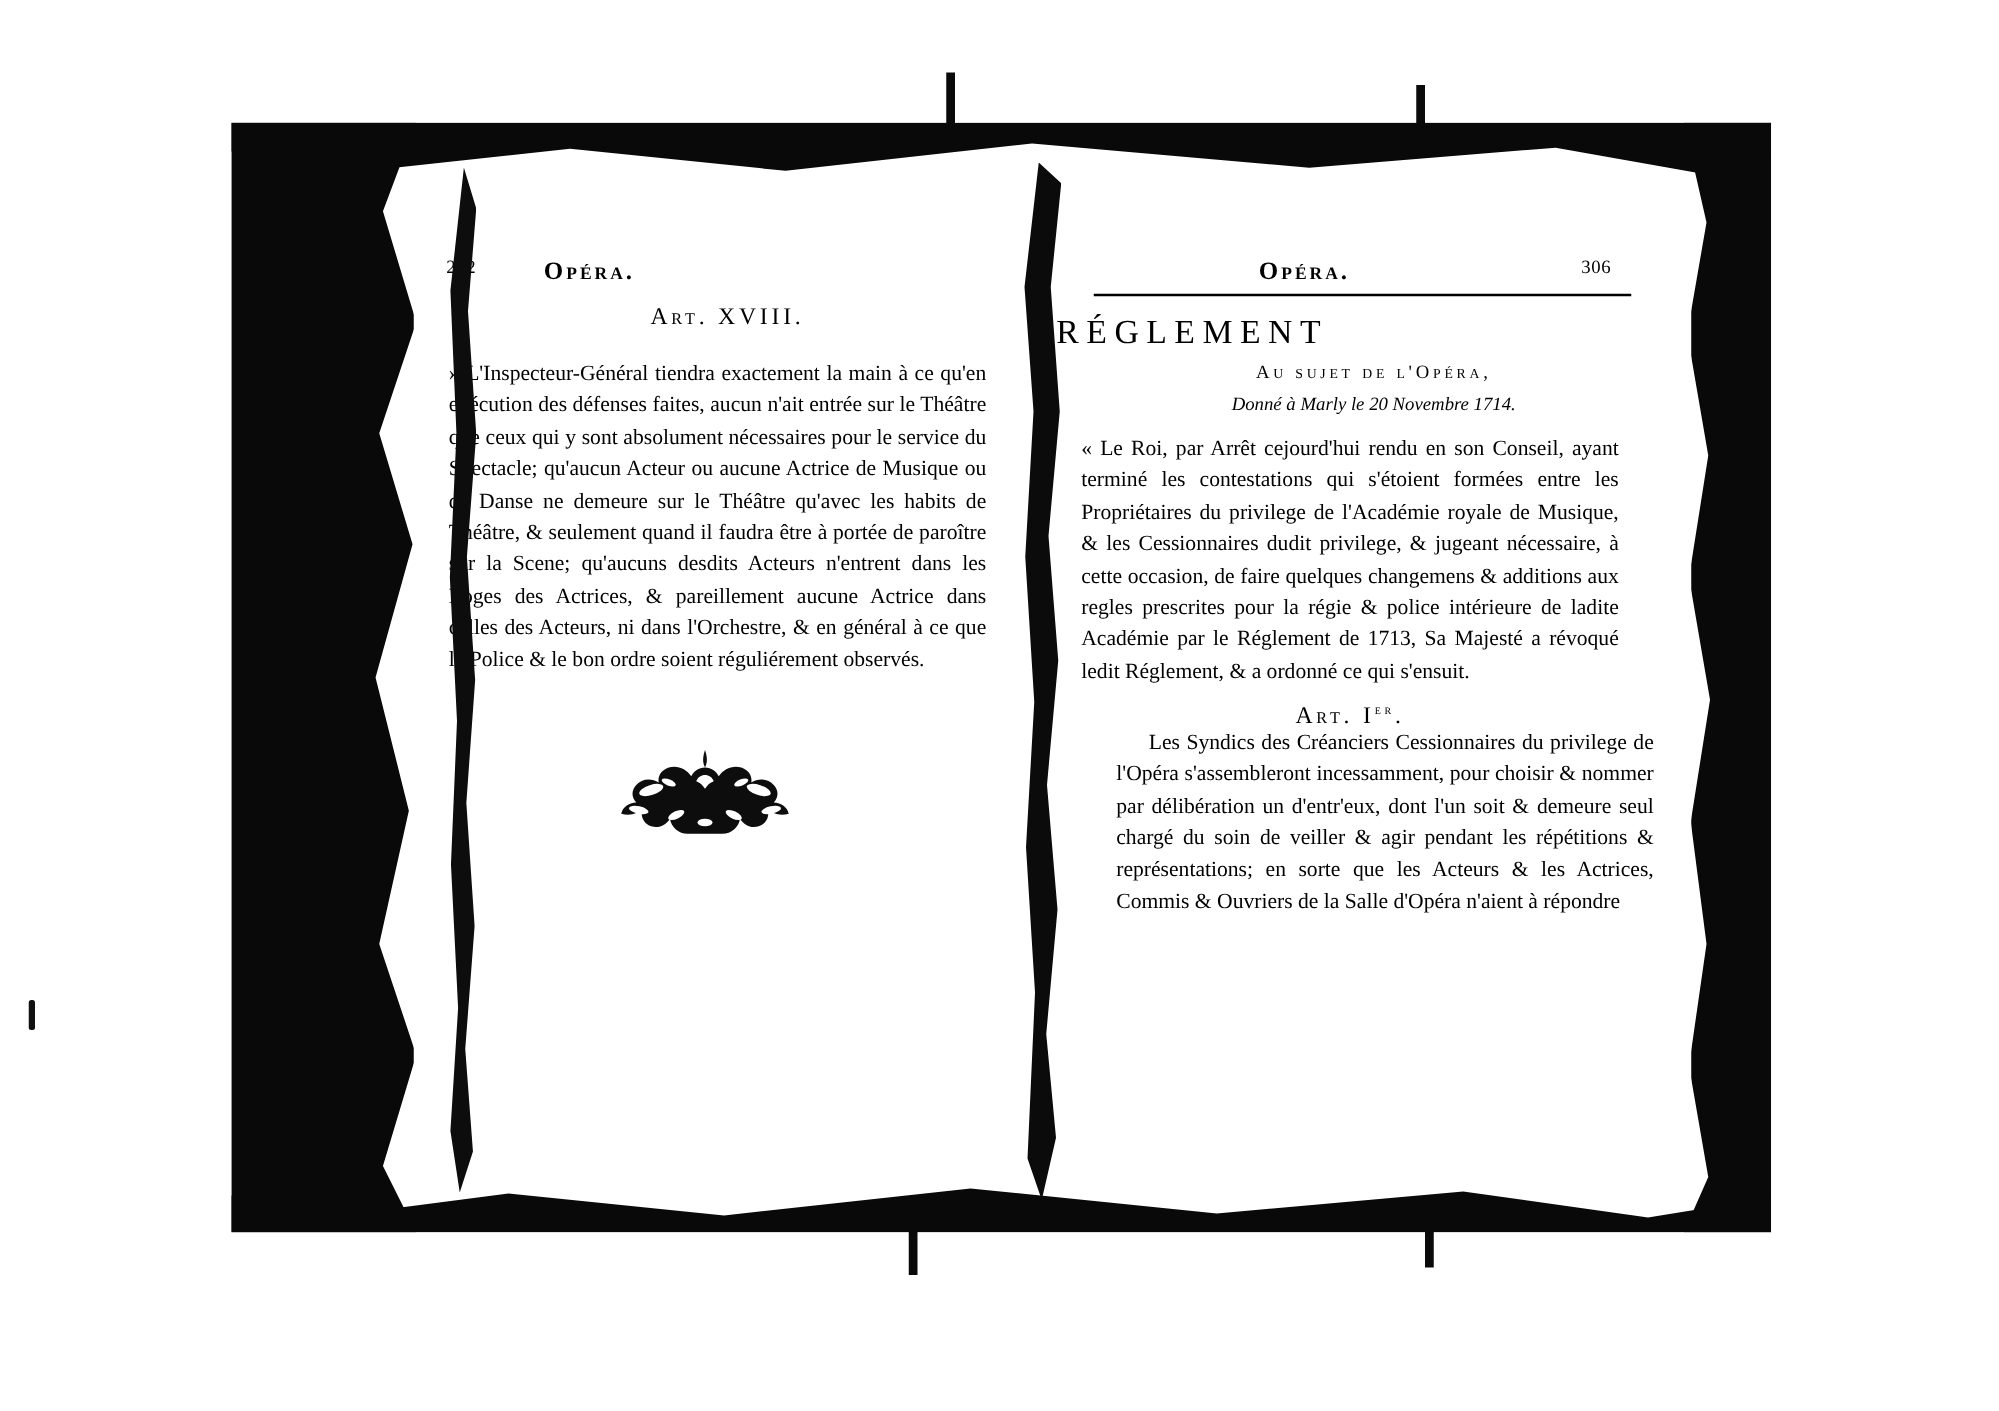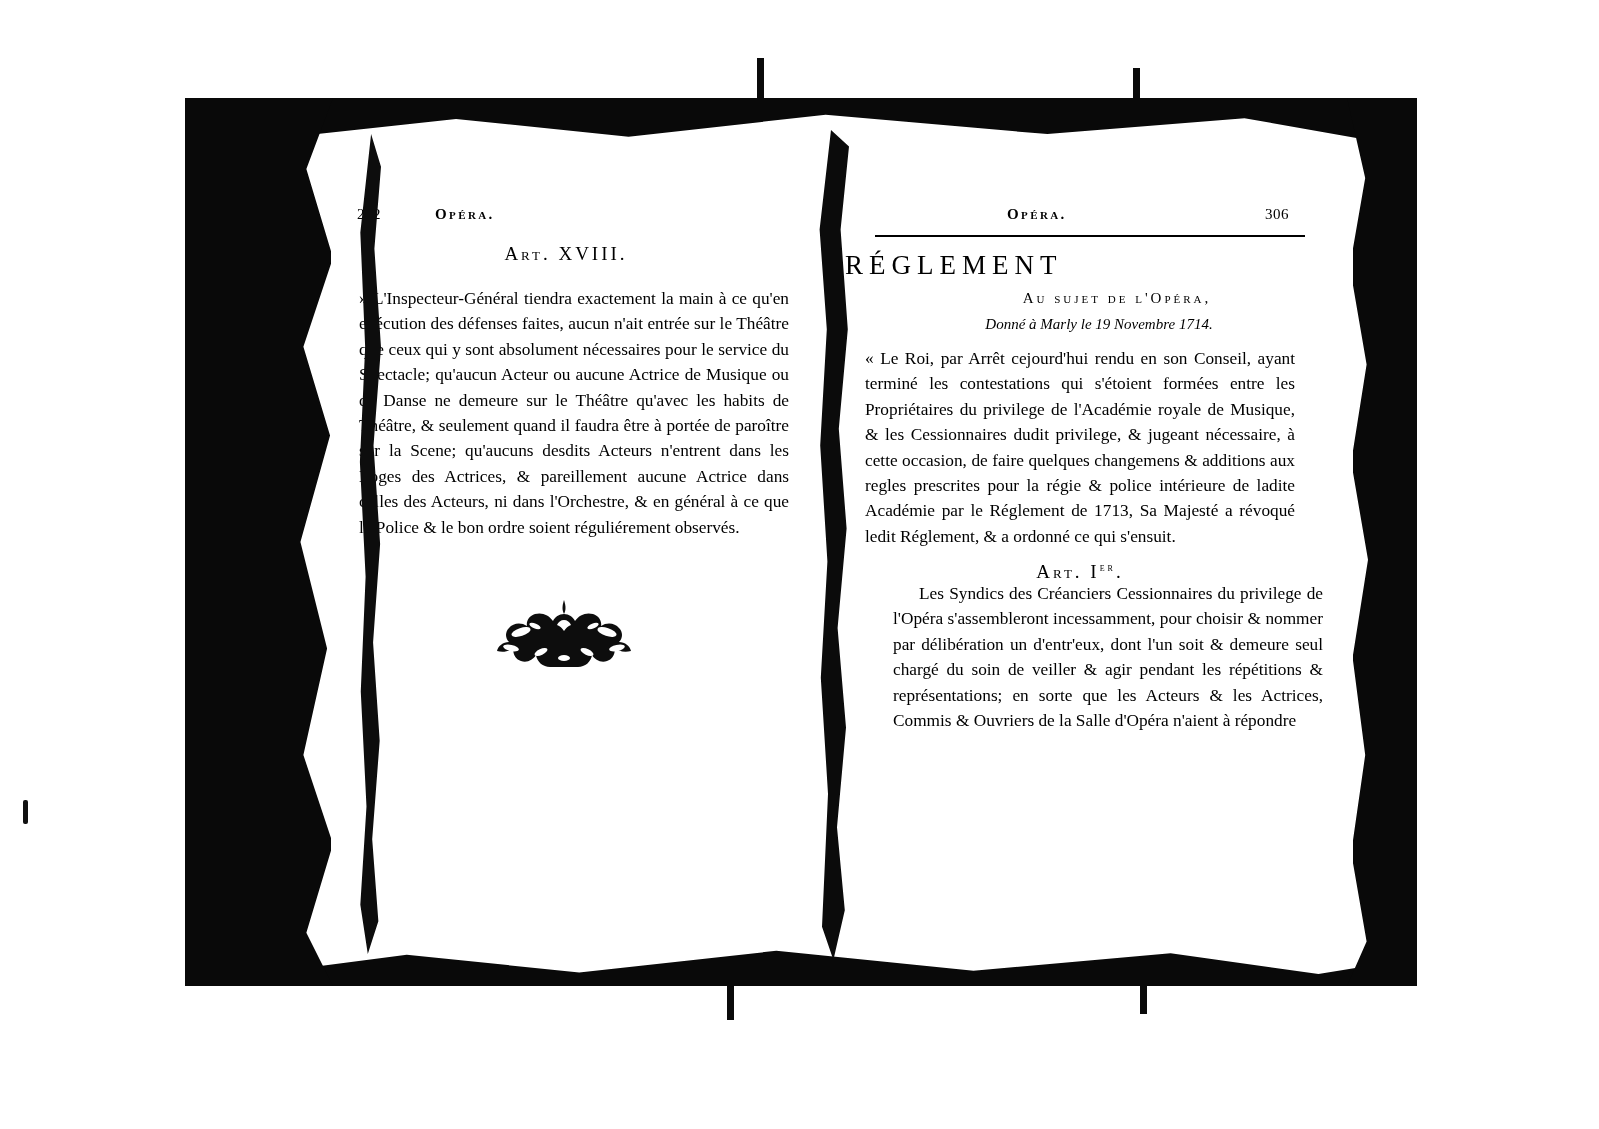--- a/index.html
+++ b/index.html
@@ -77,21 +77,21 @@
     background: #ffffff;
     top: 40px;
     height: 808px;
   }
   .page-left  { left: 146px; width: 494px; }
   .page-right { left: 660px; width: 508px; }
 
   
   .running-head {
     position: absolute;
-    font-size: 15px;
+    font-size: 20px;
     letter-spacing: 2.4px;
     font-variant: small-caps;
     font-weight: 600;
   }
   .folio {
     position: absolute;
     font-size: 15px;
     letter-spacing: .5px;
   }
   .rule {
@@ -175,21 +175,21 @@
 
   <div class="board board-top jag"></div>
   <div class="board board-bottom jag"></div>
   <div class="board board-left jag"></div>
   <div class="board board-right jag"></div>
 
   <div class="page page-left">
     <div class="folio" style="left:26px;top:68px;">232</div>
     <div class="running-head" style="left:104px;top:68px;">Opéra.</div>
 
-    <div class="art-head" style="left:0;top:105px;width:470px;">Art. XVIII.</div>
+    <div class="art-head" style="left:16px;top:105px;width:470px;">Art. XVIII.</div>
 
     <div class="body-text" style="left:28px;top:148px;width:430px;">
       <span>» L'Inspecteur-Général tiendra exactement la main à ce qu'en exécution des défenses faites, aucun n'ait entrée sur le Théâtre que ceux qui y sont absolument nécessaires pour le service du Spectacle; qu'aucun Acteur ou aucune Actrice de Musique ou de Danse ne demeure sur le Théâtre qu'avec les habits de Théâtre, &amp; seulement quand il faudra être à portée de paroître sur la Scene; qu'aucuns desdits Acteurs n'entrent dans les Loges des Actrices, &amp; pareillement aucune Actrice dans celles des Acteurs, ni dans l'Orchestre, &amp; en général à ce que la Police &amp; le bon ordre soient réguliérement observés.</span>
     </div>
 
     <svg class="ornament" viewBox="0 0 190 78" style="left:138px;top:458px;">
       <g fill="#0d0d0d">
         <path d="M95 18c-5 0-9 3-11 7-4-6-11-9-18-7-6 2-9 7-8 12-6-4-14-3-18 2-4 4-4 10 0 14-6 0-11 4-12 9 7 2 13 0 17-4-2 6 1 12 7 14 6 2 12-1 15-6 1 7 7 12 14 12h28c7 0 13-5 14-12 3 5 9 8 15 6 6-2 9-8 7-14 4 4 10 6 17 4-1-5-6-9-12-9 4-4 4-10 0-14-4-5-12-6-18-2 1-5-2-10-8-12-7-2-14 1-18 7-2-4-6-7-11-7z"></path>
         <path d="M95 4c-2 6-2 10 0 14 2-4 2-8 0-14z"></path>
       </g>
@@ -208,22 +208,22 @@
     </svg>
   </div>
 
   <div class="page page-right">
     <div class="running-head" style="left:162px;top:68px;">Opéra.</div>
     <div class="folio" style="left:420px;top:68px;">306</div>
 
     <div class="rule" style="left:30px;top:97px;width:430px;"></div>
 
     <div class="big-title" style="top:112px;">RÉGLEMENT</div>
-    <div class="sub-title" style="top:152px;margin-left:18px;">Au sujet de l'Opéra,</div>
-    <div class="date-line" style="top:178px;">Donné à Marly le 19 Novembre 1714.</div>
+    <div class="sub-title" style="top:152px;">Au sujet de l'Opéra,</div>
+    <div class="date-line" style="top:178px;">Donné à Marly le 20 Novembre 1714.</div>
 
     <div class="body-text" style="left:20px;top:208px;width:430px;">
       <span>« Le Roi, par Arrêt cejourd'hui rendu en son Conseil, ayant terminé les contestations qui s'étoient formées entre les Propriétaires du privilege de l'Académie royale de Musique, &amp; les Cessionnaires dudit privilege, &amp; jugeant nécessaire, à cette occasion, de faire quelques changemens &amp; additions aux regles prescrites pour la régie &amp; police intérieure de ladite Académie par le Réglement de 1713, Sa Majesté a révoqué ledit Réglement, &amp; a ordonné ce qui s'ensuit.</span>
       <span class="art-inline">
         <span>Art. I</span><sup>er</sup><span>.</span>
       </span>
     </div>
 
     <div class="body-text" style="left:48px;top:443px;width:430px;">
       <span class="indent"></span><span>Les Syndics des Créanciers Cessionnaires du privilege de l'Opéra s'assembleront incessamment, pour choisir &amp; nommer par délibération un d'entr'eux, dont l'un soit &amp; demeure seul chargé du soin de veiller &amp; agir pendant les répétitions &amp; représentations; en sorte que les Acteurs &amp; les Actrices, Commis &amp; Ouvriers de la Salle d'Opéra n'aient à répondre</span>

